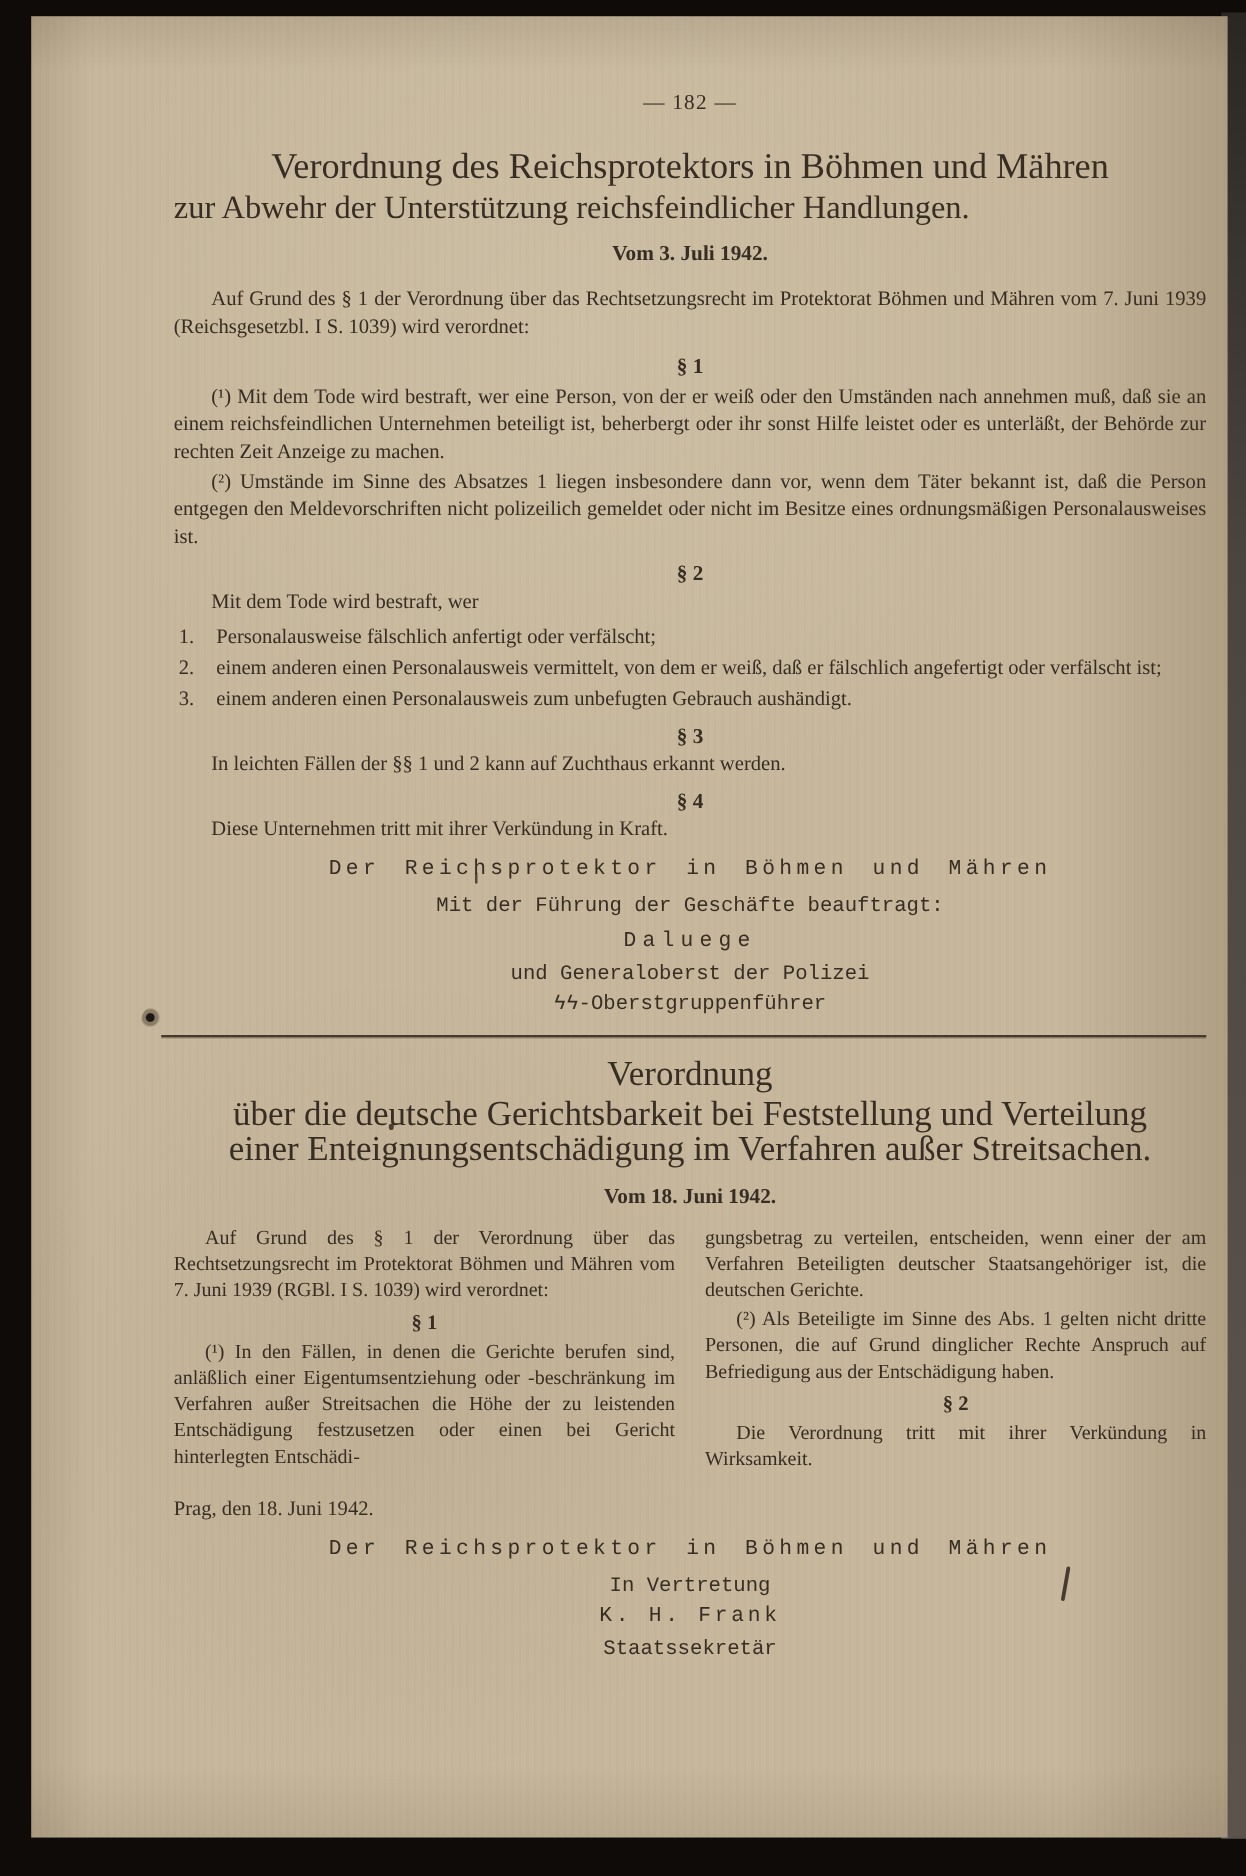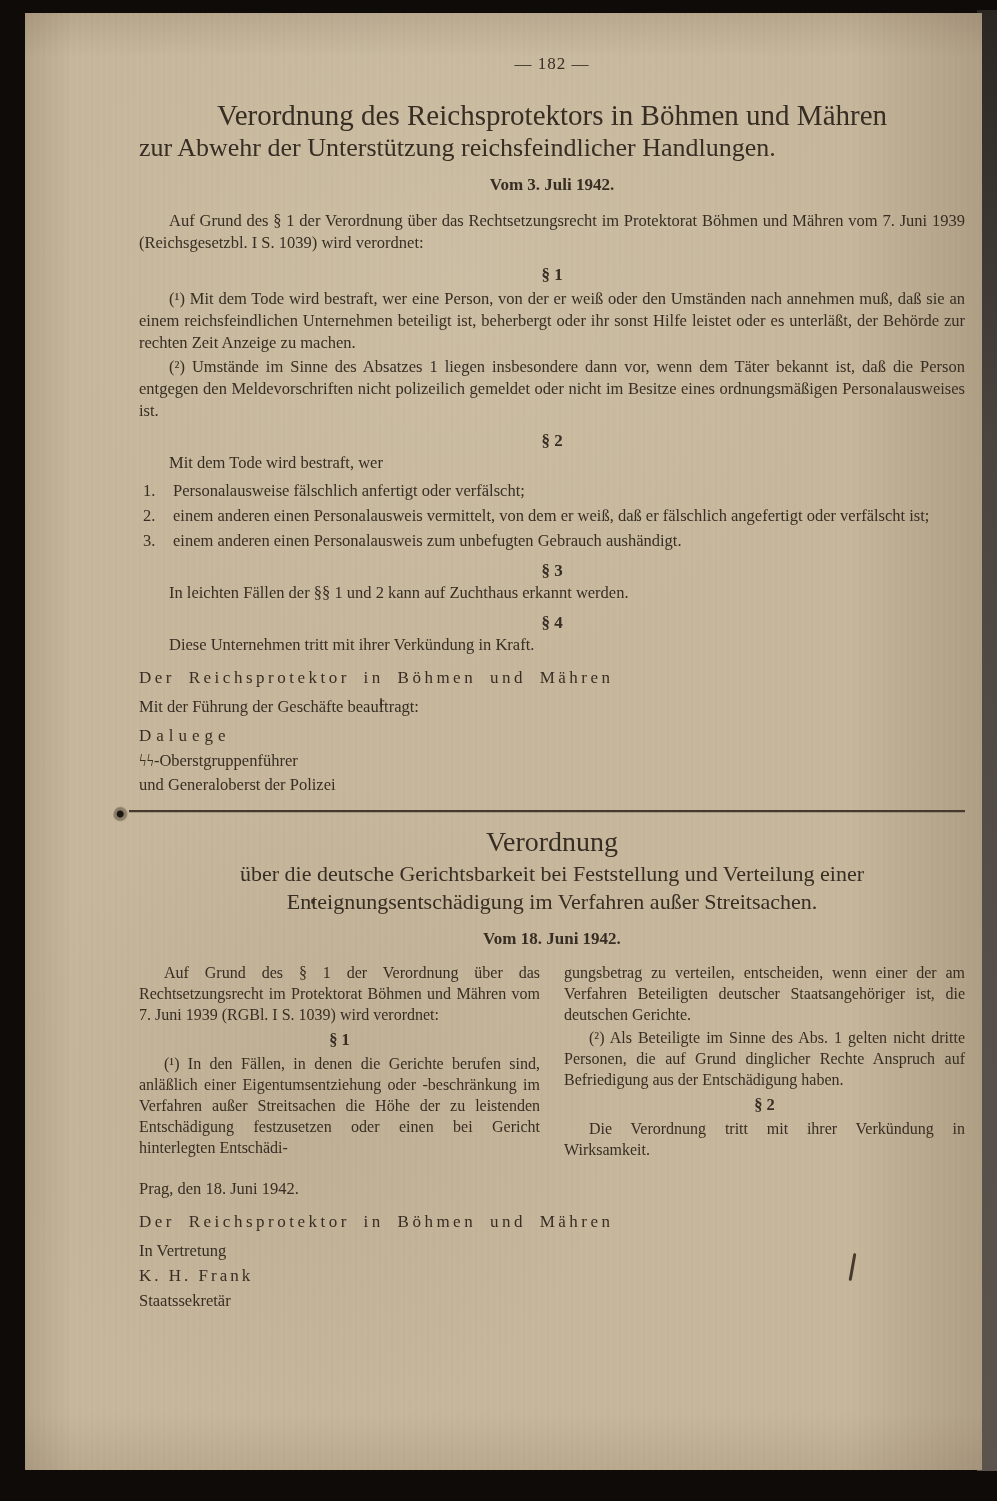--- a/index.html
+++ b/index.html
@@ -22,45 +22,45 @@
       linear-gradient(to right, rgba(90,70,48,0.16), rgba(90,70,48,0) 5%, rgba(90,70,48,0) 86%, rgba(90,70,48,0.22)),
       linear-gradient(to bottom, rgba(80,62,44,0.14), rgba(80,62,44,0) 3%, rgba(80,62,44,0) 96%, rgba(80,62,44,0.12)),
       repeating-linear-gradient(90deg, rgba(115,95,70,0.03) 0 2px, rgba(0,0,0,0) 2px 6px),
       #c7b89d;
     color:#372d23;
   }
   .content{
     position:absolute;left:114px;top:0;width:826px;
     font-size:16.5px;line-height:22px;
   }
-  .pagenum{margin-top:40px;text-align:center;font-size:17px;letter-spacing:1px;}
+  .pagenum{margin-top:58px;text-align:center;font-size:17px;letter-spacing:1px;}
   .title1{margin-top:24px;text-align:center;font-size:29px;line-height:33px;}
   .subtitle1{margin-top:2px;text-align:left;font-size:26px;line-height:28px;}
   .dateline-bold{margin-top:12px;text-align:center;font-size:17px;font-weight:bold;}
   p{margin:0;font-family:Liberation Serif, serif;}
   .para{margin-top:2px;text-align:justify;text-indent:30px;}
   .intro{margin-top:14px;text-align:justify;text-indent:30px;}
   .sect{margin-top:8px;text-align:center;font-size:17px;font-weight:bold;line-height:22px;}
   .sect.first{margin-top:10px;}
   .plain-ind{margin-top:0;text-indent:30px;}
   .list{margin-top:6px;}
   .list-row{display:flex;margin-top:3px;}
   .list-num{width:30px;flex:0 0 30px;padding-left:4px;}
   .list-text{flex:1;text-align:justify;}
   .prag-line{margin-top:20px;}
   .spaced-city{letter-spacing:3.5px;}
-  .sig{margin-top:10px;}
+  .sig{margin-top:10px;text-align:center;font-family:Liberation Mono, monospace;}
   .sig-line1{font-size:17px;letter-spacing:3.5px;word-spacing:6px;line-height:24px;}
   .sig-line{margin-top:6px;line-height:22px;}
   .sig-name{margin-top:6px;font-size:17px;letter-spacing:5px;word-spacing:6px;line-height:24px;}
   .sig-small{margin-top:2px;line-height:22px;}
   .divider{margin-top:14px;margin-left:-10px;width:836px;border-top:2.5px solid #453a2d;
            box-shadow:0 1px 0 rgba(69,58,45,0.25);}
   .title2{margin-top:12px;text-align:center;font-size:28px;line-height:36px;}
-  .subtitle2{margin:0 auto;max-width:780px;text-align:center;font-size:22px;line-height:28px;}
+  .subtitle2{margin:0 auto;max-width:780px;text-align:center;font-size:28px;line-height:28px;}
   .cols{margin-top:12px;display:flex;gap:24px;}
   .col{flex:1;font-size:16px;line-height:21px;}
   .col .para{text-indent:25px;}
   .col .intro2{text-align:justify;text-indent:25px;}
   .col .cont{text-align:justify;}
   .col .sect{font-size:16.5px;margin-top:4px;margin-bottom:2px;}
   .prag-line2{margin-top:18px;}
   .sig2-line1{font-size:17px;letter-spacing:3.5px;word-spacing:6px;line-height:24px;margin-top:8px;}
   .sig2-name{margin-top:2px;font-size:17px;letter-spacing:3px;line-height:24px;}
   
@@ -122,22 +122,22 @@
     <p class="plain-ind">In leichten Fällen der §§ 1 und 2 kann auf Zuchthaus erkannt werden.</p>
 
     <div class="sect">§ 4</div>
     <p class="plain-ind">Diese Unternehmen tritt mit ihrer Verkündung in Kraft.</p>
 
 
     <div class="sig">
       <div class="sig-line1">Der Reichsprotektor in Böhmen und Mähren</div>
       <div class="sig-line">Mit der Führung der Geschäfte beauftragt:</div>
       <div class="sig-name">Daluege</div>
+      <div class="sig-small">und Generaloberst der Polizei</div>
       <div class="sig-small">ϟϟ-Oberstgruppenführer</div>
-      <div class="sig-small">und Generaloberst der Polizei</div>
     </div>
 
     <div class="divider"></div>
 
     <div class="title2">Verordnung</div>
     <div class="subtitle2">über die deutsche Gerichtsbarkeit bei Feststellung und Verteilung einer Enteignungsentschädigung im Verfahren außer Streitsachen.</div>
     <div class="dateline-bold">Vom 18. Juni 1942.</div>
 
     <div class="cols">
       <div class="col">

